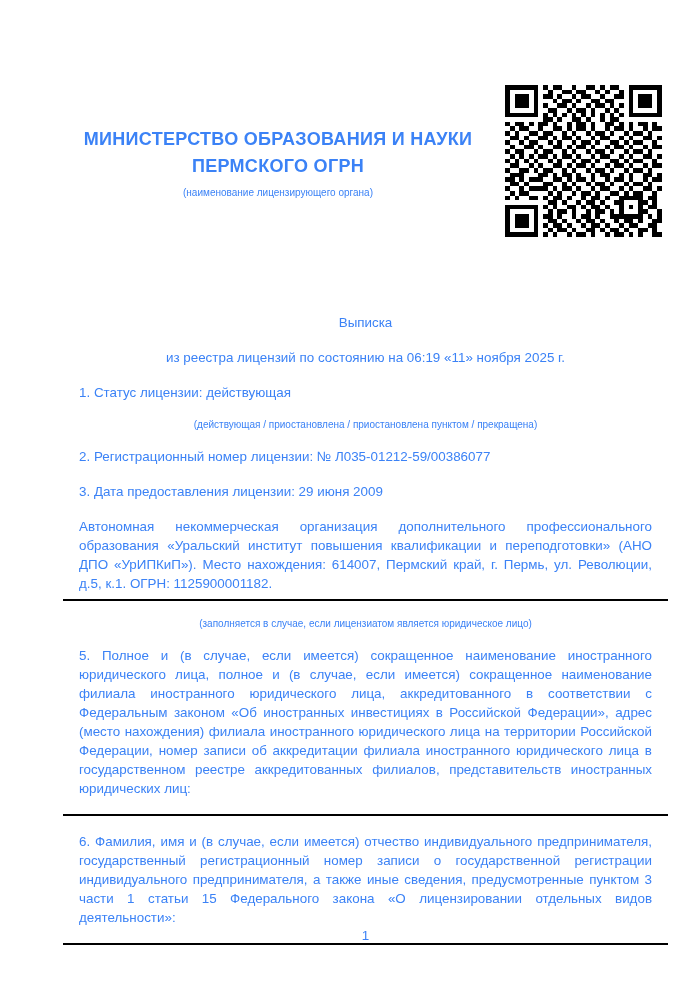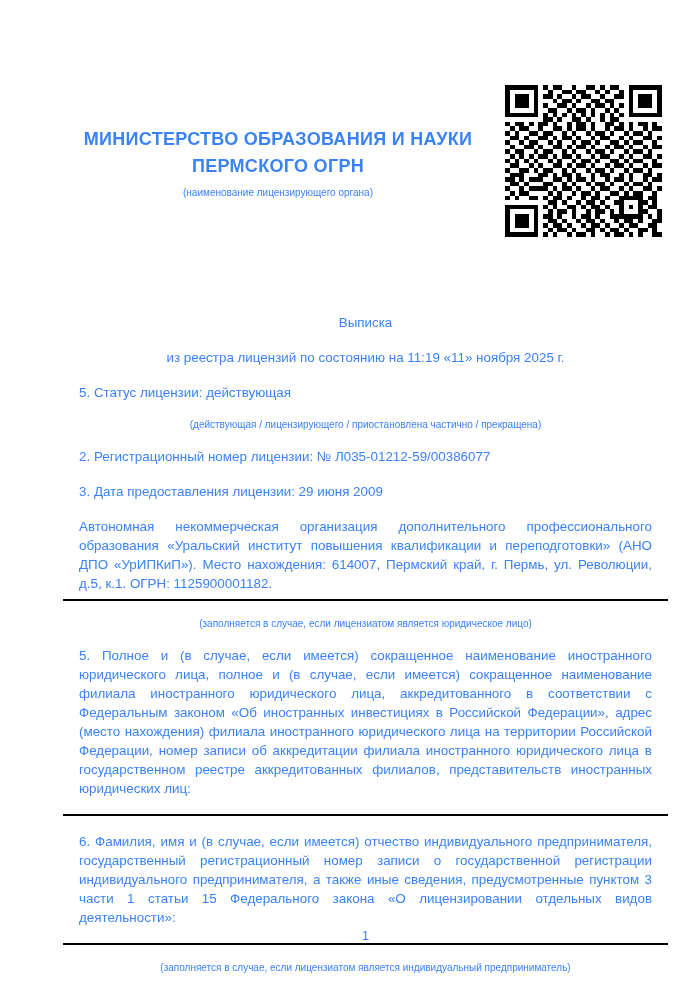--- a/index.html
+++ b/index.html
@@ -616,38 +616,37 @@
         <rect x="28" y="32" width="1" height="1" fill="#000000"></rect>
         <rect x="31" y="32" width="1" height="1" fill="#000000"></rect>
         <rect x="32" y="32" width="1" height="1" fill="#000000"></rect>
       </svg>
   </div>
 
   <div class="content">
 
     <div class="doc-title">
       <p>Выписка</p>
-      <p>из реестра лицензий по состоянию на 11:19 «11» ноября 2025 г.</p>
+      <p>из реестра лицензий по состоянию на 06:19 «11» ноября 2025 г.</p>
     </div>
 
-    <p class="item1">5. Статус лицензии: действующая</p>
-    <p class="small-caption cap1">(действующая / лицензирующего / приостановлена частично / прекращена)</p>
+    <p class="item1">1. Статус лицензии: действующая</p>
+    <p class="small-caption cap1">(действующая / приостановлена / приостановлена пунктом / прекращена)</p>
 
     <p class="item2">2. Регистрационный номер лицензии: № Л035-01212-59/00386077</p>
 
     <p class="item3">3. Дата предоставления лицензии: 29 июня 2009</p>
 
     <p class="just">Автономная некоммерческая организация дополнительного профессионального образования «Уральский институт повышения квалификации и переподготовки» (АНО ДПО «УрИПКиП»). Место нахождения: 614007, Пермский край, г. Пермь, ул. Революции, д.5, к.1. ОГРН: 1125900001182.</p>
     <div class="rule rule4"></div>
     <p class="small-caption cap4">(заполняется в случае, если лицензиатом является юридическое лицо)</p>
 
     <p class="item5 just">5. Полное и (в случае, если имеется) сокращенное наименование иностранного юридического лица, полное и (в случае, если имеется) сокращенное наименование филиала иностранного юридического лица, аккредитованного в соответствии с Федеральным законом «Об иностранных инвестициях в Российской Федерации», адрес (место нахождения) филиала иностранного юридического лица на территории Российской Федерации, номер записи об аккредитации филиала иностранного юридического лица в государственном реестре аккредитованных филиалов, представительств иностранных юридических лиц:</p>
     <div class="rule rule5"></div>
 
     <p class="item6 just">6. Фамилия, имя и (в случае, если имеется) отчество индивидуального предпринимателя, государственный регистрационный номер записи о государственной регистрации индивидуального предпринимателя, а также иные сведения, предусмотренные пунктом 3 части 1 статьи 15 Федерального закона «О лицензировании отдельных видов деятельности»:</p>
     <div class="rule rule6"></div>
-    <p class="small-caption cap6">(заполняется в случае, если лицензиатом является индивидуальный предприниматель)</p>
 
   </div>
 
   <div class="page-number">1</div>
 
 </div>
 
 </body></html>

